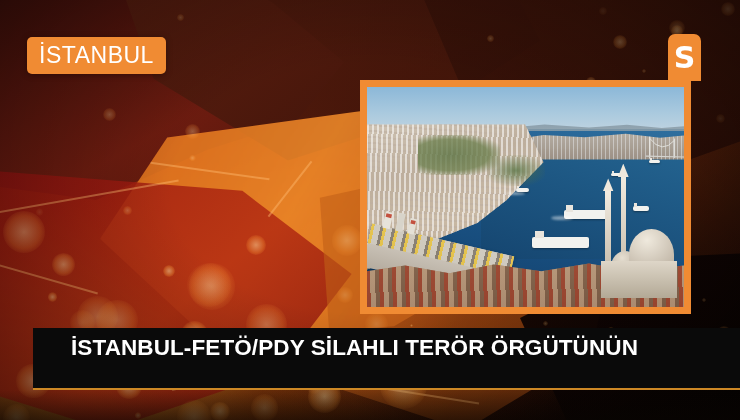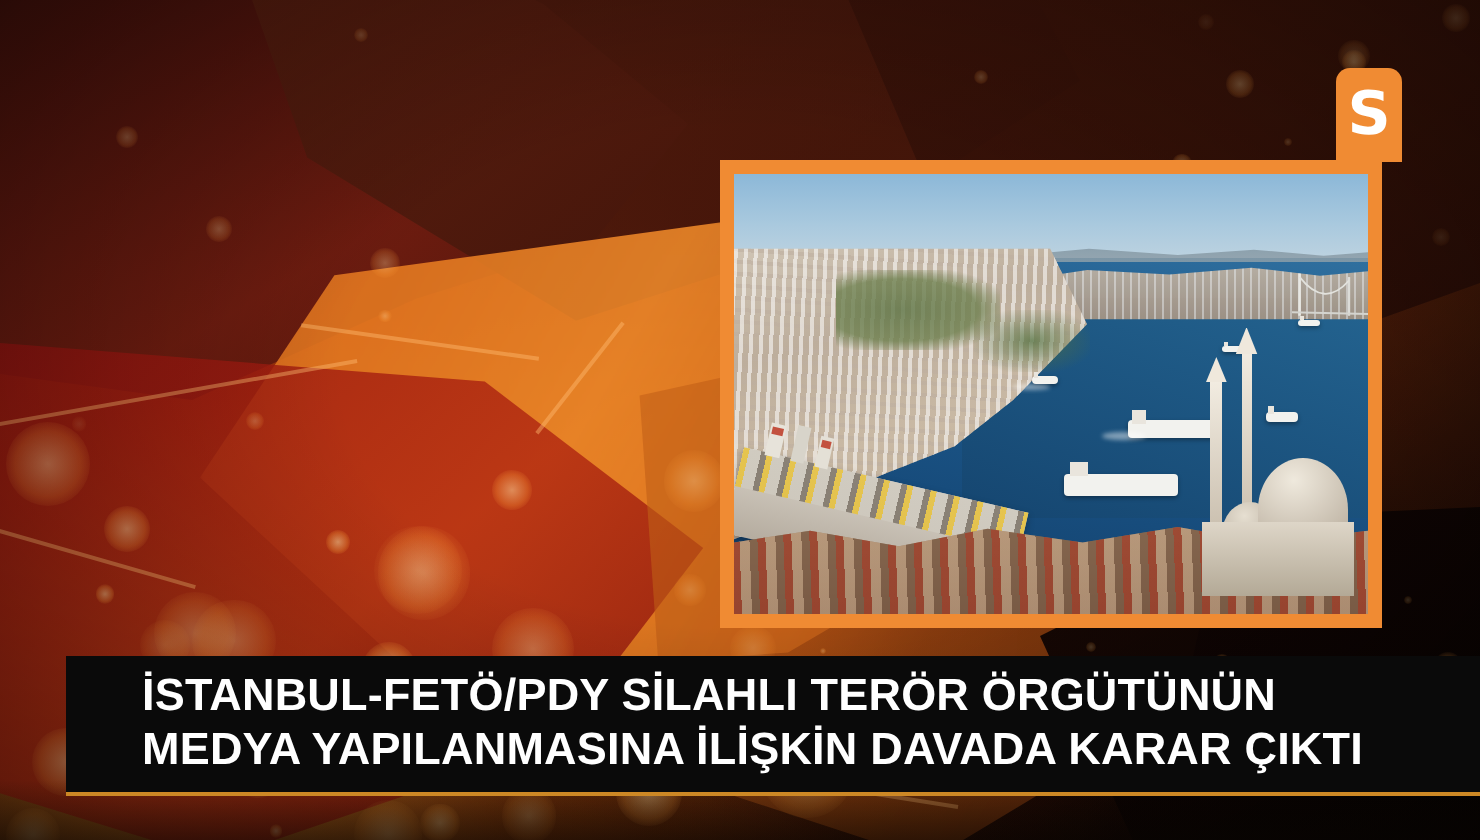--- a/index.html
+++ b/index.html
@@ -353,20 +353,23 @@
       <div class="bokeh" style="left: 115.743px; top: 372.933px; width: 26.2317px; height: 26.2317px; background: radial-gradient(circle, rgba(255, 214, 150, 0.61) 0%, rgba(255, 160, 60, 0.33) 55%, rgba(255, 120, 30, 0) 78%);"></div>
       <div class="bokeh" style="left: 96.1368px; top: 299.742px; width: 41.4285px; height: 41.4285px; background: radial-gradient(circle, rgba(255, 214, 150, 0.36) 0%, rgba(255, 160, 60, 0.2) 55%, rgba(255, 120, 30, 0) 78%);"></div>
       <div class="bokeh" style="left: 307.969px; top: 379.798px; width: 33.1766px; height: 33.1766px; background: radial-gradient(circle, rgba(255, 214, 150, 0.57) 0%, rgba(255, 160, 60, 0.32) 55%, rgba(255, 120, 30, 0) 78%);"></div>
       <div class="bokeh" style="left: 487.342px; top: 35.0675px; width: 6.74023px; height: 6.74023px; background: radial-gradient(circle, rgba(255, 214, 150, 0.25) 0%, rgba(255, 160, 60, 0.14) 55%, rgba(255, 120, 30, 0) 78%);"></div>
       <div class="bokeh" style="left: 542.846px; top: 321.109px; width: 4.86755px; height: 4.86755px; background: radial-gradient(circle, rgba(255, 214, 150, 0.25) 0%, rgba(255, 160, 60, 0.14) 55%, rgba(255, 120, 30, 0) 78%);"></div>
       <div class="bokeh" style="left: 58.0694px; top: 62.9546px; width: 11.3631px; height: 11.3631px; background: radial-gradient(circle, rgba(255, 214, 150, 0.3) 0%, rgba(255, 160, 60, 0.17) 55%, rgba(255, 120, 30, 0) 78%);"></div>
     </div>
   <div class="vignette"></div>
   <div class="bottom-black"></div>
 
+  <div class="loc-badge">
+    <span>İSTANBUL</span>
+  </div>
 
   <div class="logo">
     <span>S</span>
   </div>
 
   <div class="photo-frame">
     <div class="photo">
       <div class="ph-sky"></div>
       <div class="ph-far-hills"></div>
       <div class="ph-water"></div>
@@ -414,16 +417,15 @@
         <div class="m-min1"></div>
         <div class="m-dome-s"></div>
         <div class="m-dome"></div>
         <div class="m-body"></div>
       </div>
     </div>
   </div>
 
   <div class="headline">
     <p>İSTANBUL-FETÖ/PDY SİLAHLI TERÖR ÖRGÜTÜNÜN</p>
-    <p>MEDYA YAPILANMASINA İLİŞKİN DAVADA KARAR ÇIKTI</p>
   </div>
 
 </div>
 
 </body></html>

